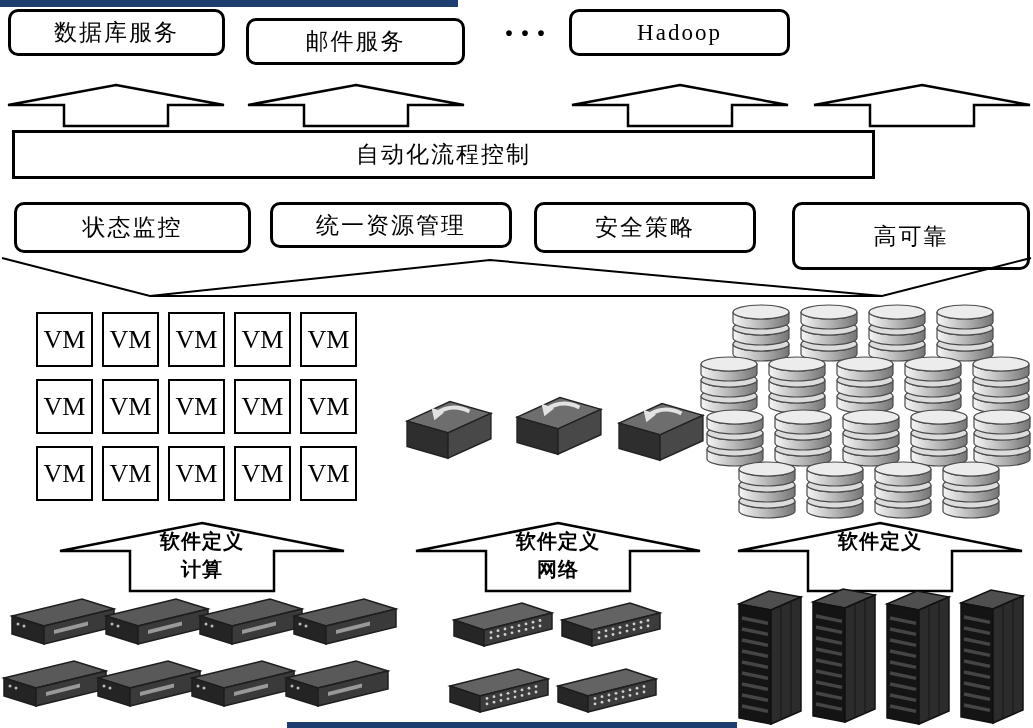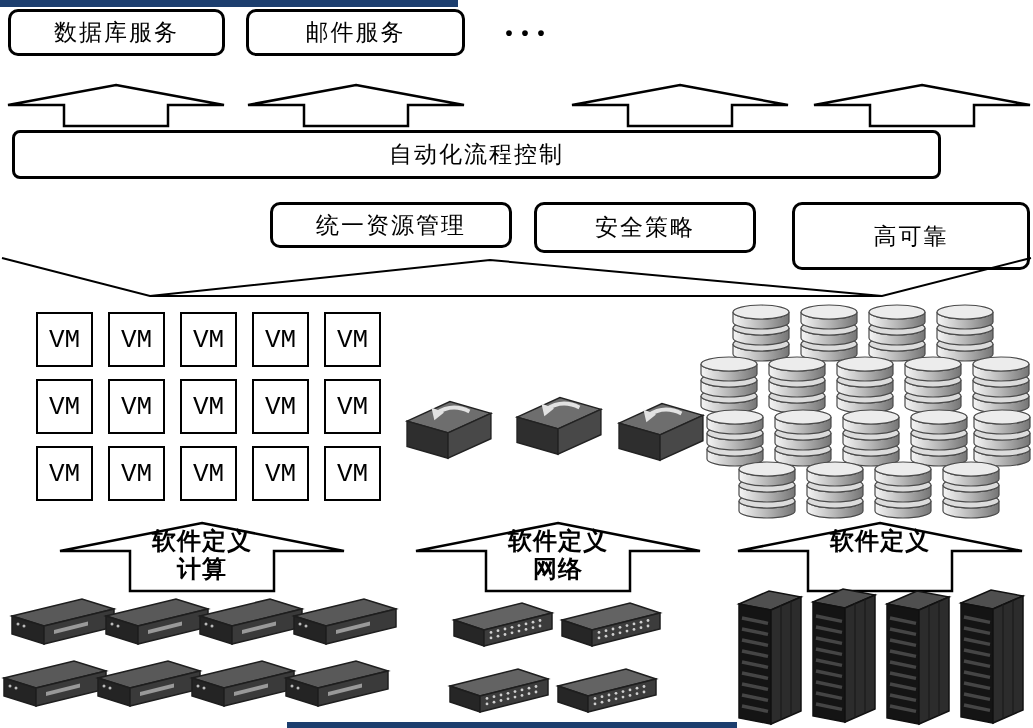--- a/index.html
+++ b/index.html
@@ -5,25 +5,25 @@
   html,body{margin:0;padding:0;background:#fff;}
   .canvas{position:relative;width:1033px;height:728px;background:#ffffff;overflow:hidden;
           font-family:"Liberation Serif","DejaVu Serif",serif;color:#000;}
   .abs{position:absolute;}
   .rbox{position:absolute;box-sizing:border-box;border:3px solid #000;border-radius:10px;
         background:#fff;display:flex;align-items:center;justify-content:center;
         font-size:23px;letter-spacing:2px;}
   .dots{position:absolute;font-weight:700;font-size:36px;letter-spacing:4px;
         display:flex;align-items:center;justify-content:center;}
   .vm-grid{position:absolute;left:36px;top:312px;display:grid;
-           grid-template-columns:repeat(5,57px);grid-auto-rows:55px;gap:12px 15px;font-family:Liberation Mono, monospace;}
+           grid-template-columns:repeat(5,57px);grid-auto-rows:55px;gap:12px 9px;}
   .vm{box-sizing:border-box;border:2.5px solid #000;display:flex;align-items:center;
       justify-content:center;font-size:26px;background:#fff;}
   .biglabel{position:absolute;width:290px;text-align:center;font-weight:700;
-            font-size:24px;line-height:28px;letter-spacing:1px;}
+            font-size:20px;line-height:28px;letter-spacing:1px;}
   .strip{position:absolute;background:#1c3e6e;}
 </style>
 </head>
 <body>
 
 <div class="canvas">
 
   <svg width="0" height="0" style="position:absolute" aria-hidden="true">
     <defs>
       <linearGradient id="gDisk" x1="0" y1="0" x2="1" y2="0">
@@ -92,38 +92,40 @@
         <path d="M8,32 L34,37.4 M8,43 L34,48.4 M8,54 L34,59.4 M8,65 L34,70.4 M8,76 L34,81.4 M8,87 L34,92.4 M8,98 L34,103.4 M8,109 L34,114.4 M8,120 L34,125.4" stroke="#454545" stroke-width="3.5"></path>
         <path d="M47,19.5 L47,133.5 M57,15.5 L57,129.5" stroke="#1e1e1e" stroke-width="1.5"></path>
       </symbol>
     </defs>
   </svg>
 
   <div class="strip" style="left:0;top:0;width:458px;height:7px"></div>
   <div class="strip" style="left:287px;top:722px;width:450px;height:6px"></div>
 
   <div class="rbox" style="left:8px;top:9px;width:217px;height:47px">数据库服务</div>
-  <div class="rbox" style="left:246px;top:9px;width:219px;height:47px">邮件服务</div>
+  <div class="rbox" style="left:246px;top:18px;width:219px;height:47px">邮件服务</div>
   <div class="dots" style="left:492px;top:9px;width:70px;height:47px">···</div>
+  <div class="rbox" style="left:569px;top:9px;width:221px;height:47px">Hadoop</div>
 
   <svg class="abs" style="left:5px;top:83px" width="222" height="45">
       <use href="#upArrow"></use>
     </svg>
   <svg class="abs" style="left:245px;top:83px" width="222" height="45">
       <use href="#upArrow"></use>
     </svg>
   <svg class="abs" style="left:569px;top:83px" width="222" height="45">
       <use href="#upArrow"></use>
     </svg>
   <svg class="abs" style="left:811px;top:83px" width="222" height="45">
       <use href="#upArrow"></use>
     </svg>
 
-  <div class="rbox" style="left:12px;top:130px;width:929px;height:49px;border-radius:8px">自动化流程控制</div>
-
+  <div class="rbox" style="left:12px;top:130px;width:863px;height:49px;border-radius:0">自动化流程控制</div>
+
+  <div class="rbox" style="left:14px;top:202px;width:237px;height:51px">状态监控</div>
   <div class="rbox" style="left:270px;top:202px;width:242px;height:46px">统一资源管理</div>
   <div class="rbox" style="left:534px;top:202px;width:222px;height:51px">安全策略</div>
   <div class="rbox" style="left:792px;top:202px;width:238px;height:68px">高可靠</div>
 
   <svg class="abs" style="left:0;top:255px" width="1033" height="46" viewBox="0 0 1033 46">
     <polyline points="2,3 150,41 490,5 882,41 1031,3" fill="none" stroke="#000" stroke-width="2"></polyline>
     <line x1="150" y1="41" x2="882" y2="41" stroke="#000" stroke-width="2"></line>
   </svg>
 
   <div class="vm-grid">

